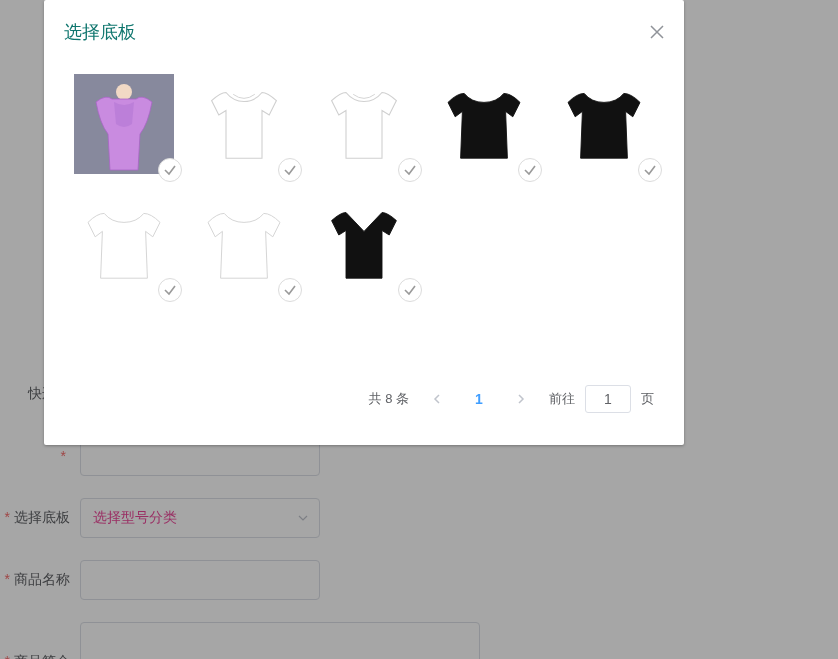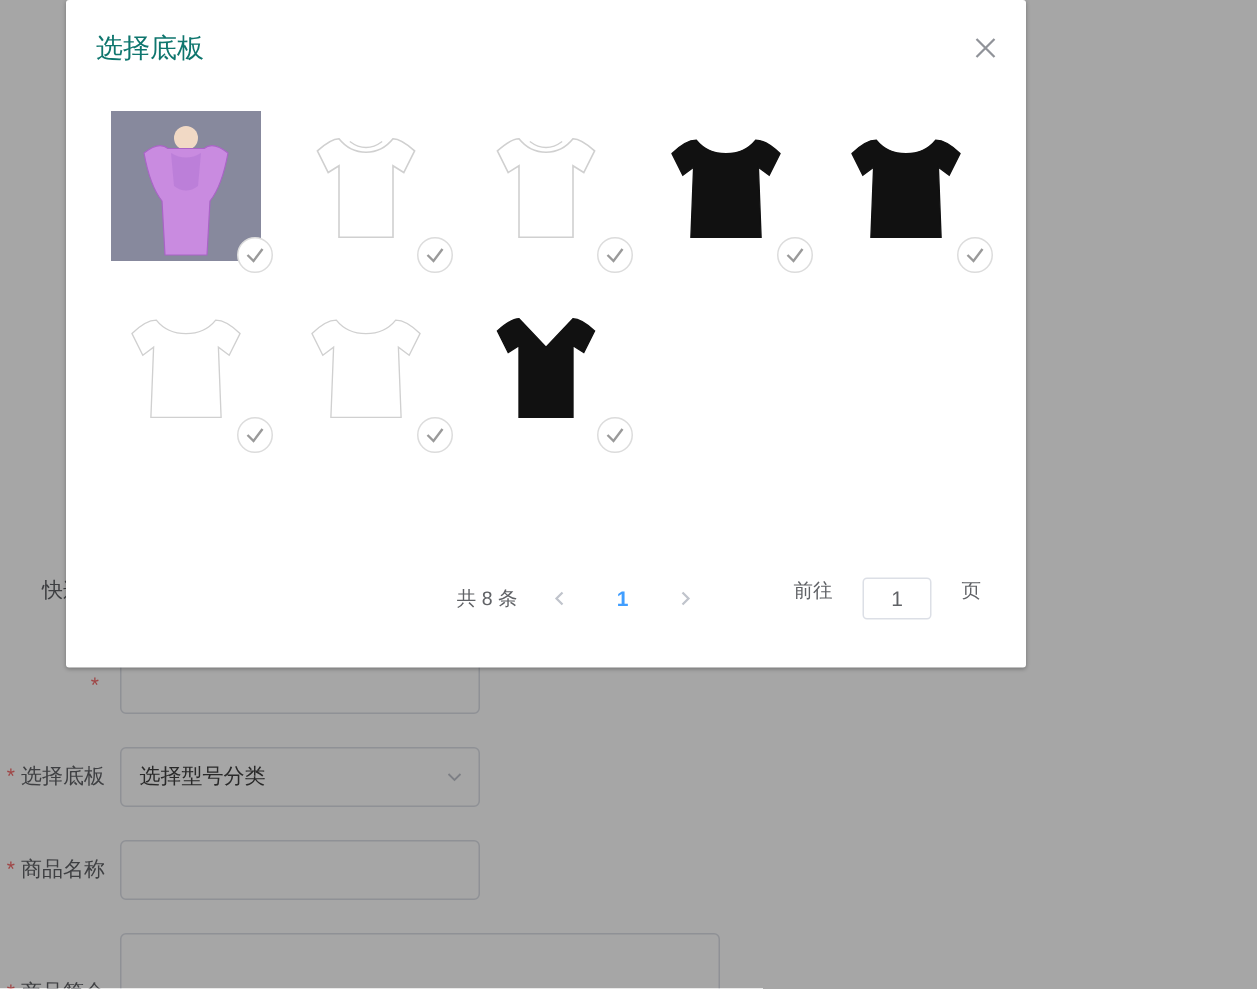--- a/index.html
+++ b/index.html
@@ -68,21 +68,21 @@
       padding: 8px 12px;
       resize: none;
     }
     .form-select {
       width: 240px;
       height: 40px;
       border: 1px solid #dcdfe6;
       border-radius: 4px;
       padding: 0 30px 0 12px;
       font-size: 14px;
-      color: #404040;
+      color: #ec4899;
       background: #fff;
       display: flex;
       align-items: center;
       position: relative;
       cursor: pointer;
     }
     .form-select .arrow-down {
       position: absolute;
       right: 10px;
       top: 50%;
@@ -177,22 +177,22 @@
       color: #c0c4cc;
       font-size: 12px;
     }
     .pg-btn.current {
       color: #409EFF;
       font-weight: 700;
       font-size: 14px;
     }
     .pg-jump {
       display: flex;
-      gap: 20px;
-      margin-left: 44px;
+      align-items: center;
+      gap: 10px;
     }
     .pg-input {
       width: 46px;
       height: 28px;
       border: 1px solid #dcdfe6;
       border-radius: 3px;
       text-align: center;
       font-size: 14px;
       color: #606266;
     }

